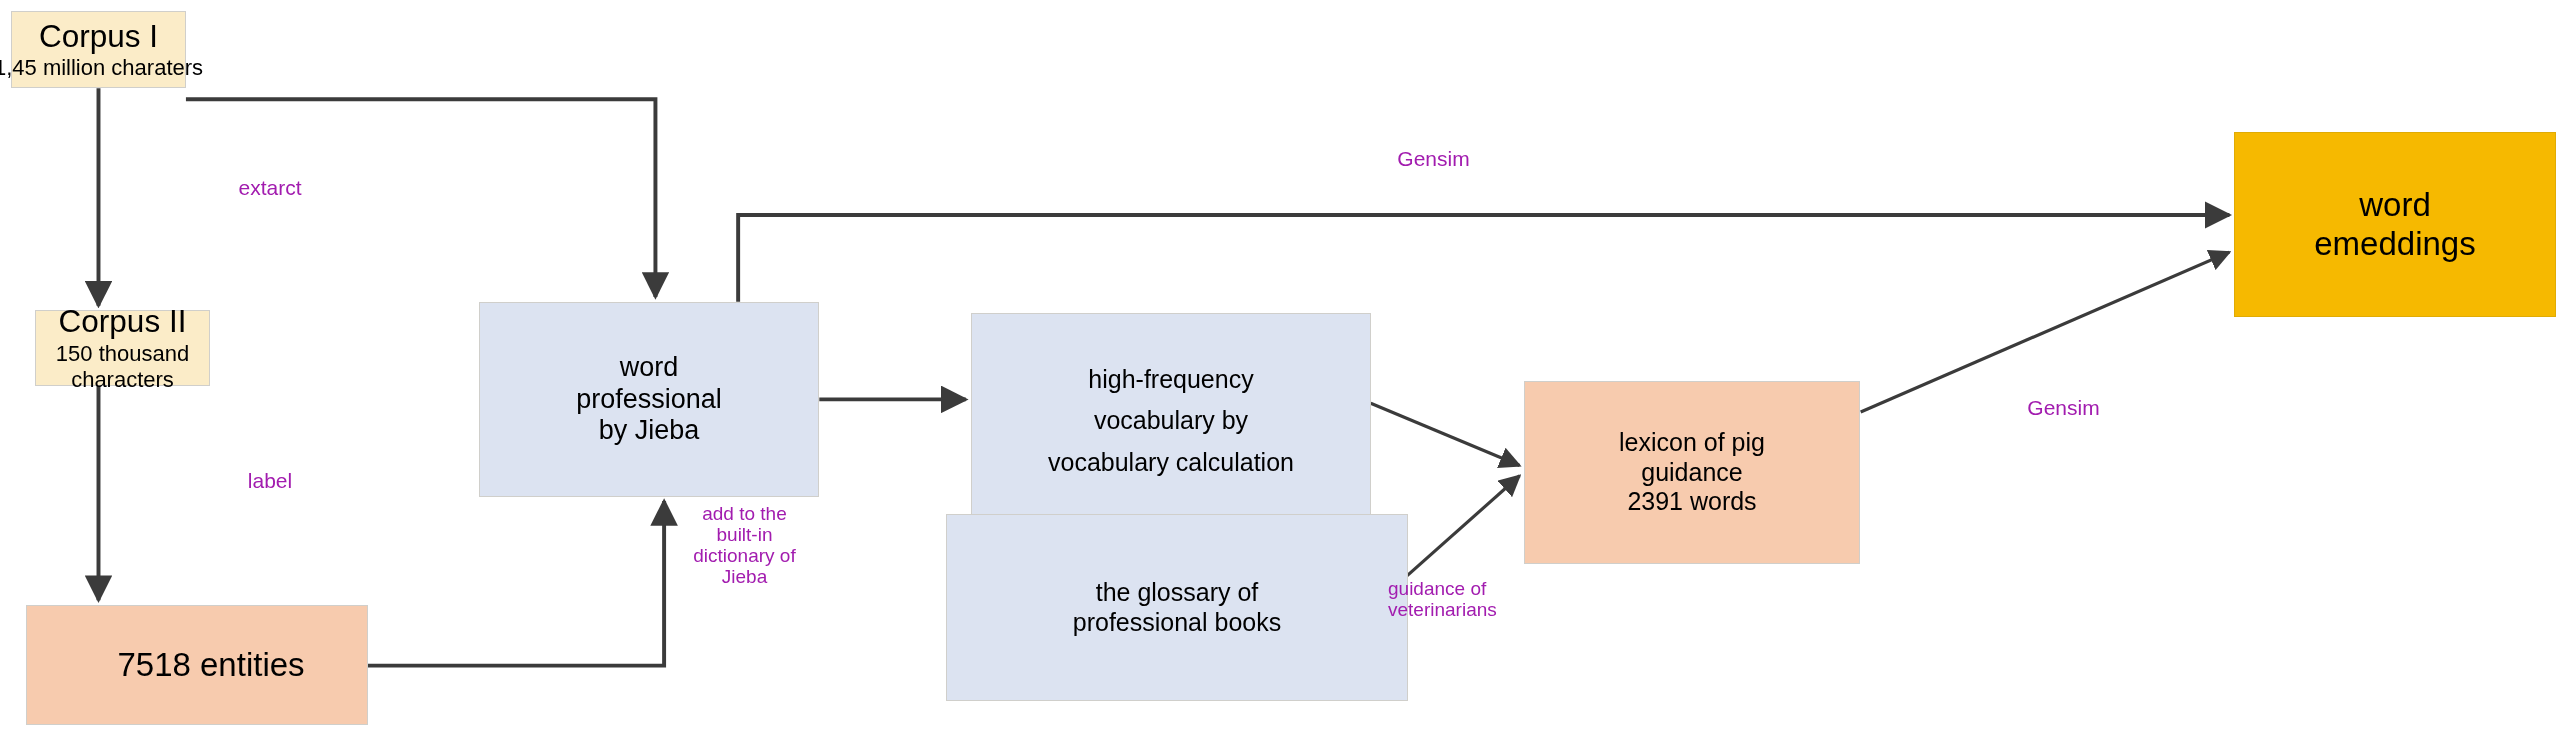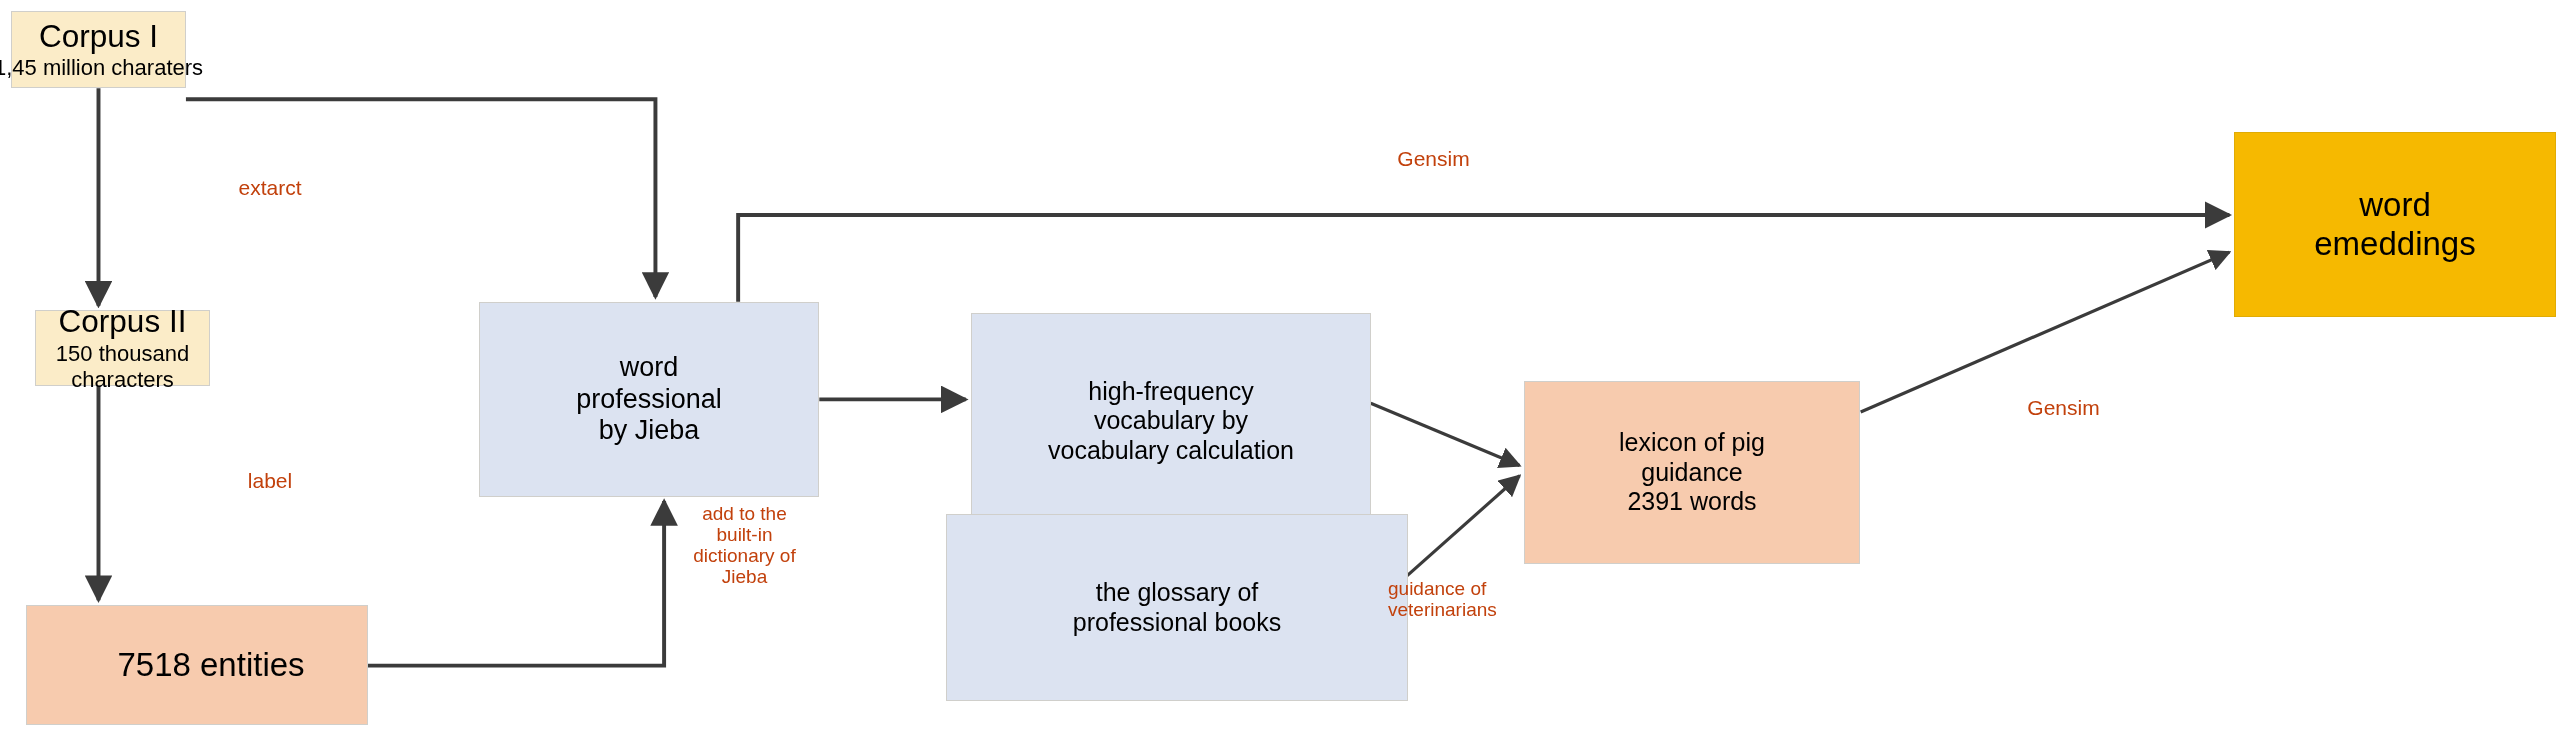--- a/index.html
+++ b/index.html
@@ -26,37 +26,37 @@
     justify-content: center;
     text-align: center;
     line-height: 1.18;
     color: #000;
   }
   .node .ln { display: block; white-space: nowrap; }
   .edge-label {
     position: absolute;
     text-align: center;
     line-height: 1.1;
-    color: #c2410c;
+    color: #a21caf;
     white-space: pre-line;
   }
   svg.wires {
     position: absolute;
     left: 0; top: 0;
     width: 2576px;
     height: 746px;
     pointer-events: none;
   }
 
   
   #node-corpus-1   { left: 11px;   top: 11px;  width: 175px;  height: 77px;  }
   #node-corpus-2   { left: 11px;   top: 310px; width: 175px;  height: 76px; margin-left: 24px;  }
   #node-entities   { left: 26px;   top: 605px; width: 342px;  height: 120px; padding-left: 28px; }
   #node-jieba      { left: 479px;  top: 302px; width: 340px;  height: 195px; }
-  #node-highfreq   { left: 971px; top: 313px; width: 400px;  height: 216px; }
+  #node-highfreq   { left: 971px; top: 313px; width: 400px;  height: 216px; gap: 12px; }
   #node-glossary   { left: 946px; top: 514px; width: 462px;  height: 187px; }
   #node-lexicon    { left: 1524px; top: 381px; width: 336px;  height: 183px; }
   #node-embeddings { left: 2234px; top: 132px; width: 322px;  height: 185px; }
 
   
   .fill-cream  { background: #fbecc8; }
   .fill-blue   { background: #dce3f1; }
   .fill-salmon { background: #f7cbae; }
   .fill-amber  { background: #f6b900; border-color: #e0ab05; }
 

